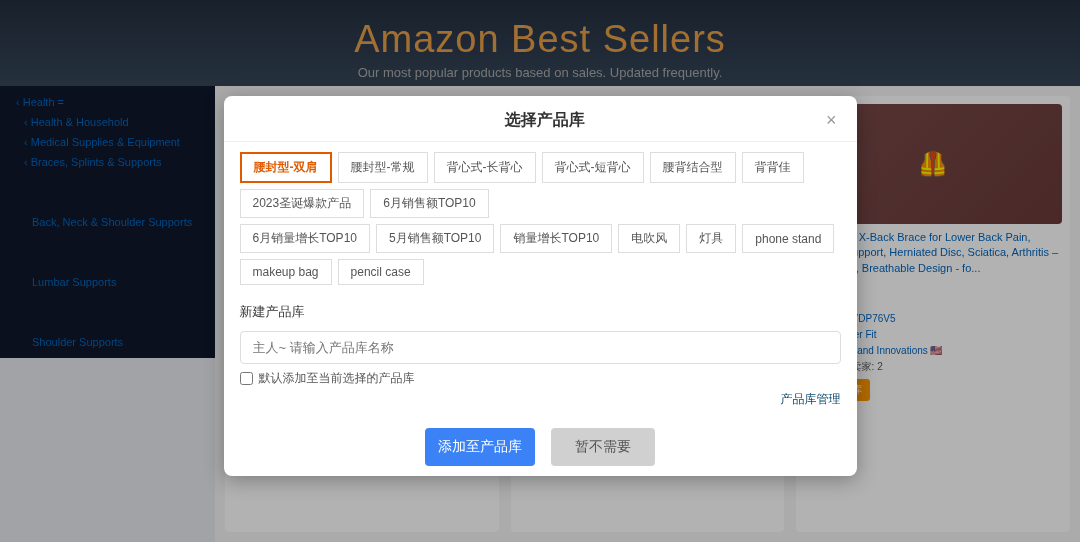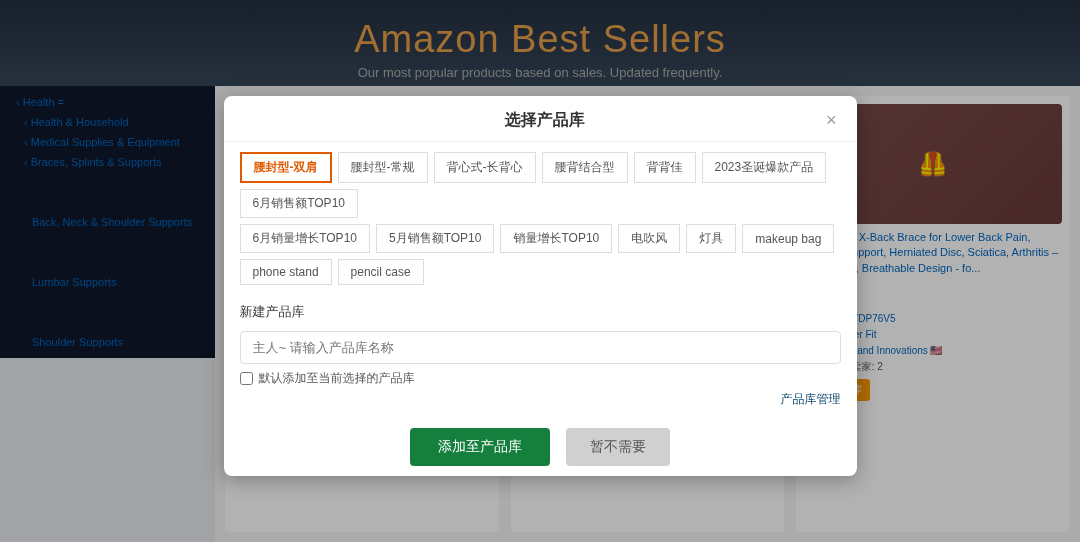--- a/index.html
+++ b/index.html
@@ -59,21 +59,21 @@
     .new-lib-label { font-size: 13px; color: #333; margin-bottom: 10px; }
     .new-lib-input-row { display: flex; gap: 8px; align-items: center; }
     .new-lib-input { flex: 1; border: 1px solid #ddd; border-radius: 4px; padding: 8px 12px; font-size: 13px; color: #999; outline: none; }
     .create-btn { background: #e07020; color: #fff; border: none; border-radius: 4px; padding: 8px 16px; font-size: 13px; cursor: pointer; white-space: nowrap; }
     .checkbox-row { display: flex; align-items: center; gap: 6px; margin-top: 6px; font-size: 12px; color: #555; }
     .checkbox-row input { cursor: pointer; }
     .lib-manage-link { text-align: right; font-size: 12px; color: #0c4a6e; margin-top: 4px; cursor: pointer; }
 
     
     .modal-footer { display: flex; justify-content: center; gap: 16px; padding: 12px 20px 16px; }
-    .btn-add { background: #15803d; color: #fff; border: none; border-radius: 4px; padding: 10px 28px; font-size: 14px; cursor: pointer; }
+    .btn-add { background: #3b82f6; color: #fff; border: none; border-radius: 4px; padding: 10px 13px; font-size: 14px; cursor: pointer; }
     .btn-cancel { background: #d0d0d0; color: #555; border: none; border-radius: 4px; padding: 10px 24px; font-size: 14px; cursor: pointer; }
   </style>
 </head>
 <body>
 
 <div class="bg-page">
 
   <div class="page-header">
     <h1>Amazon Best Sellers</h1>
     <p>Our most popular products based on sales. Updated frequently.</p>
@@ -157,34 +157,35 @@
         <div class="modal-title">选择产品库</div>
         <button class="modal-close">×</button>
       </div>
 
       <div class="tags-area">
 
         <div class="tags-row">
           <button class="tag active">腰封型-双肩</button>
           <button class="tag">腰封型-常规</button>
           <button class="tag">背心式-长背心</button>
+          <button class="tag">背心式-短背心</button>
           <button class="tag">腰背结合型</button>
           <button class="tag">背背佳</button>
           <button class="tag">2023圣诞爆款产品</button>
           <button class="tag">6月销售额TOP10</button>
         </div>
 
         <div class="tags-row">
           <button class="tag">6月销量增长TOP10</button>
           <button class="tag">5月销售额TOP10</button>
           <button class="tag">销量增长TOP10</button>
           <button class="tag">电吹风</button>
           <button class="tag">灯具</button>
+          <button class="tag">phone stand</button>
           <button class="tag">makeup bag</button>
-          <button class="tag">phone stand</button>
           <button class="tag">pencil case</button>
         </div>
       </div>
 
       <div class="new-lib-section">
         <div class="new-lib-label">新建产品库</div>
         <div class="new-lib-input-row">
           <input class="new-lib-input" type="text" placeholder="主人~ 请输入产品库名称" style="">
         </div>
         <div class="checkbox-row">

